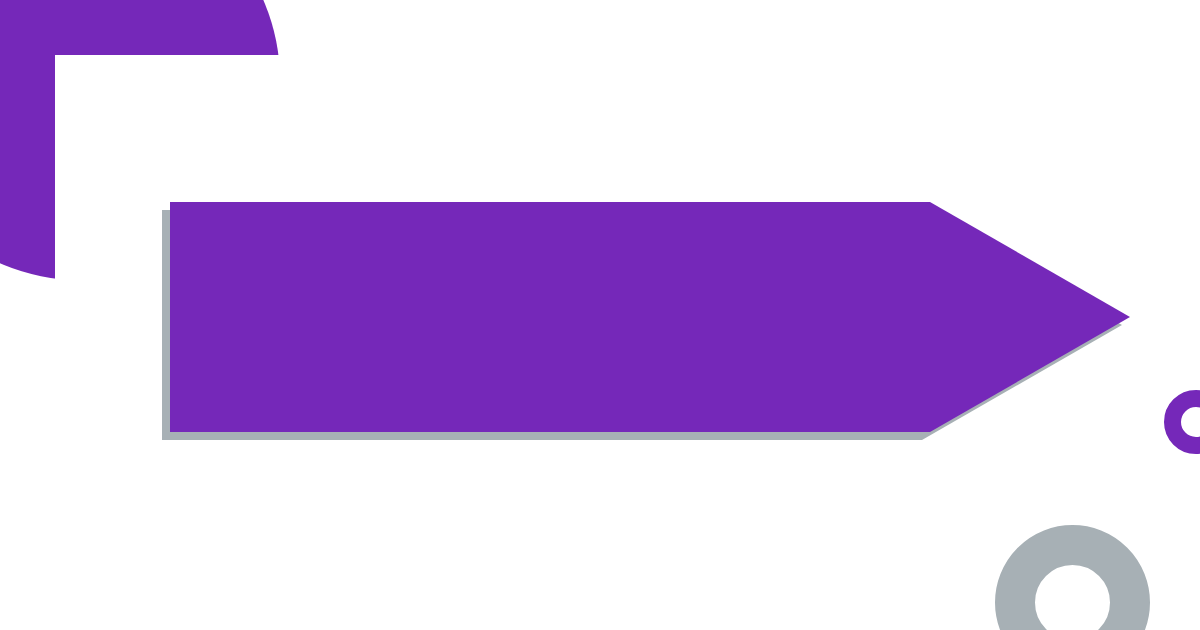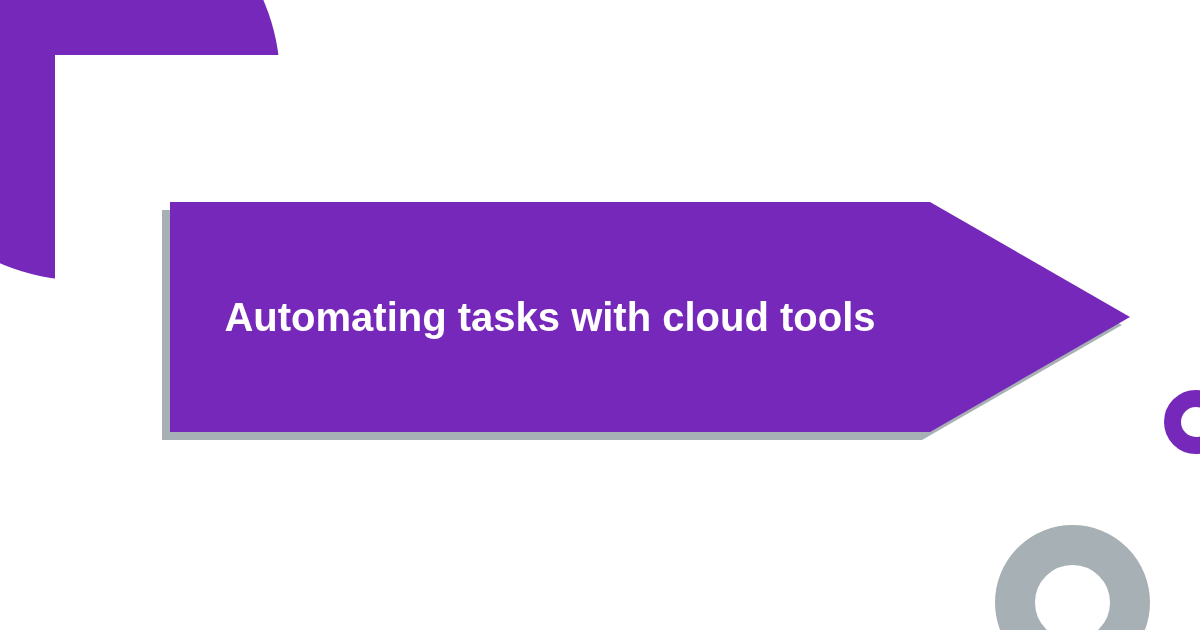--- a/index.html
+++ b/index.html
@@ -97,17 +97,16 @@
   </g>
 </svg>
 
 <div class="arrow-container">
   <svg class="arrow-shadow" viewBox="0 0 960 230" preserveAspectRatio="none">
     <polygon points="0,0 760,0 960,115 760,230 0,230"></polygon>
   </svg>
   <svg class="arrow-main" viewBox="0 0 960 230" preserveAspectRatio="none">
     <polygon points="0,0 760,0 960,115 760,230 0,230"></polygon>
   </svg>
-  <div class="arrow-text">Automating tasks with cloud tools</div>
 </div>
 
 <div class="ring-purple"></div>
 <div class="ring-gray"></div>
 
 </body></html>

